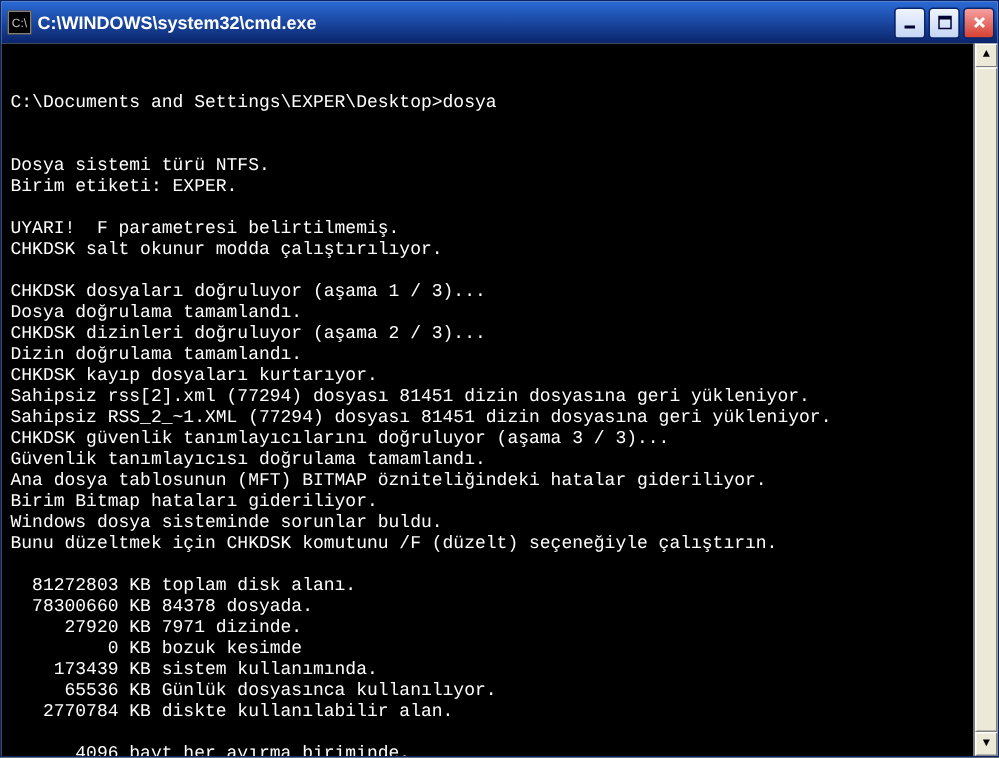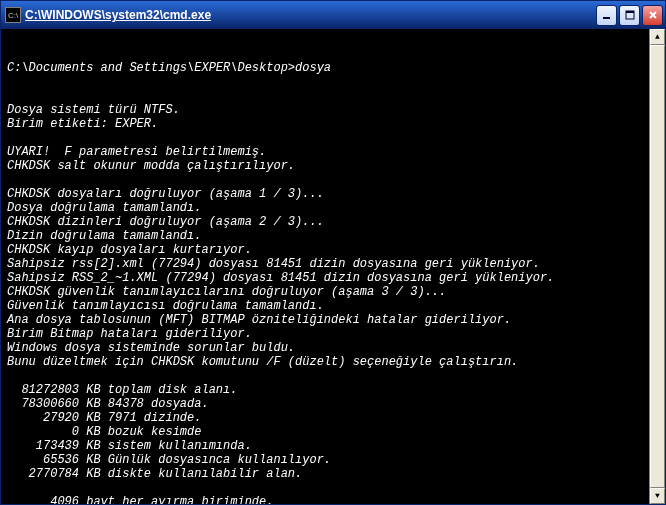--- a/index.html
+++ b/index.html
@@ -1,29 +1,29 @@
 <!DOCTYPE html>
 <html><head>
 <meta charset="utf-8">
 <style>
 * { margin:0; padding:0; box-sizing:border-box; }
 body { width:666px; height:505px; background:#fff; font-family:"Lucida Console","Courier New",monospace; overflow:hidden; }
 .window { width:666px; height:505px; border:1px solid #0a246a; display:flex; flex-direction:column; }
 .titlebar { height:28px; background:linear-gradient(to bottom,#2a6ad6 0%,#0a246a 100%); display:flex; align-items:center; padding:0 2px 0 4px; color:#fff; font-family:Tahoma,Arial,sans-serif; font-size:12px; font-weight:bold; }
 .ticon { width:16px; height:16px; background:#000; border:1px solid #808080; display:flex; align-items:center; justify-content:center; font-size:8px; color:#c0c0c0; margin-right:4px; font-weight:normal; }
-.ttext { flex:1; white-space:nowrap; overflow:hidden;text-decoration:underline; }
+.ttext { flex:1; white-space:nowrap; overflow:hidden; }
 .ctrls { display:flex; gap:2px; }
 .cbtn { width:21px; height:21px; background:linear-gradient(to bottom,#f0f4fd,#c4d6f5); border:1px solid #0a246a; border-radius:3px; display:flex; align-items:center; justify-content:center; cursor:pointer; color:#003; font-family:Arial,sans-serif; font-weight:bold; font-size:11px; }
 .cbtn.cls { background:linear-gradient(to bottom,#f5a0a0,#d64030); color:#fff; }
 .term { flex:1; background:#000; color:#fff; font-size:12px; line-height:14px; padding:4px 6px; overflow:hidden; white-space:pre; position:relative; }
 .sb { position:absolute; right:0; top:0; bottom:0; width:16px; background:#ece9d8; border-left:1px solid #808080; display:flex; flex-direction:column; }
 .sbb { height:16px; background:#ece9d8; border:1px solid #fff; border-right-color:#808080; border-bottom-color:#808080; display:flex; align-items:center; justify-content:center; font-size:8px; color:#000; cursor:pointer; }
 .sbt { flex:1; background:#ece9d8; position:relative; }
 .sbh { position:absolute; left:0; right:0; top:0; height:100%; background:#ece9d8; border:1px solid #fff; border-right-color:#808080; border-bottom-color:#808080; }
-.line { min-height:14px;font-style:italic; }
+.line { min-height:14px; }
 .promptrow { display:flex; }
 @keyframes blink { 50% { opacity:0; } }
 </style>
 </head>
 <body>
 
 <div class="window">
   <div class="titlebar">
     <div class="ticon">C:\</div>
     <div class="ttext">C:\WINDOWS\system32\cmd.exe</div>

